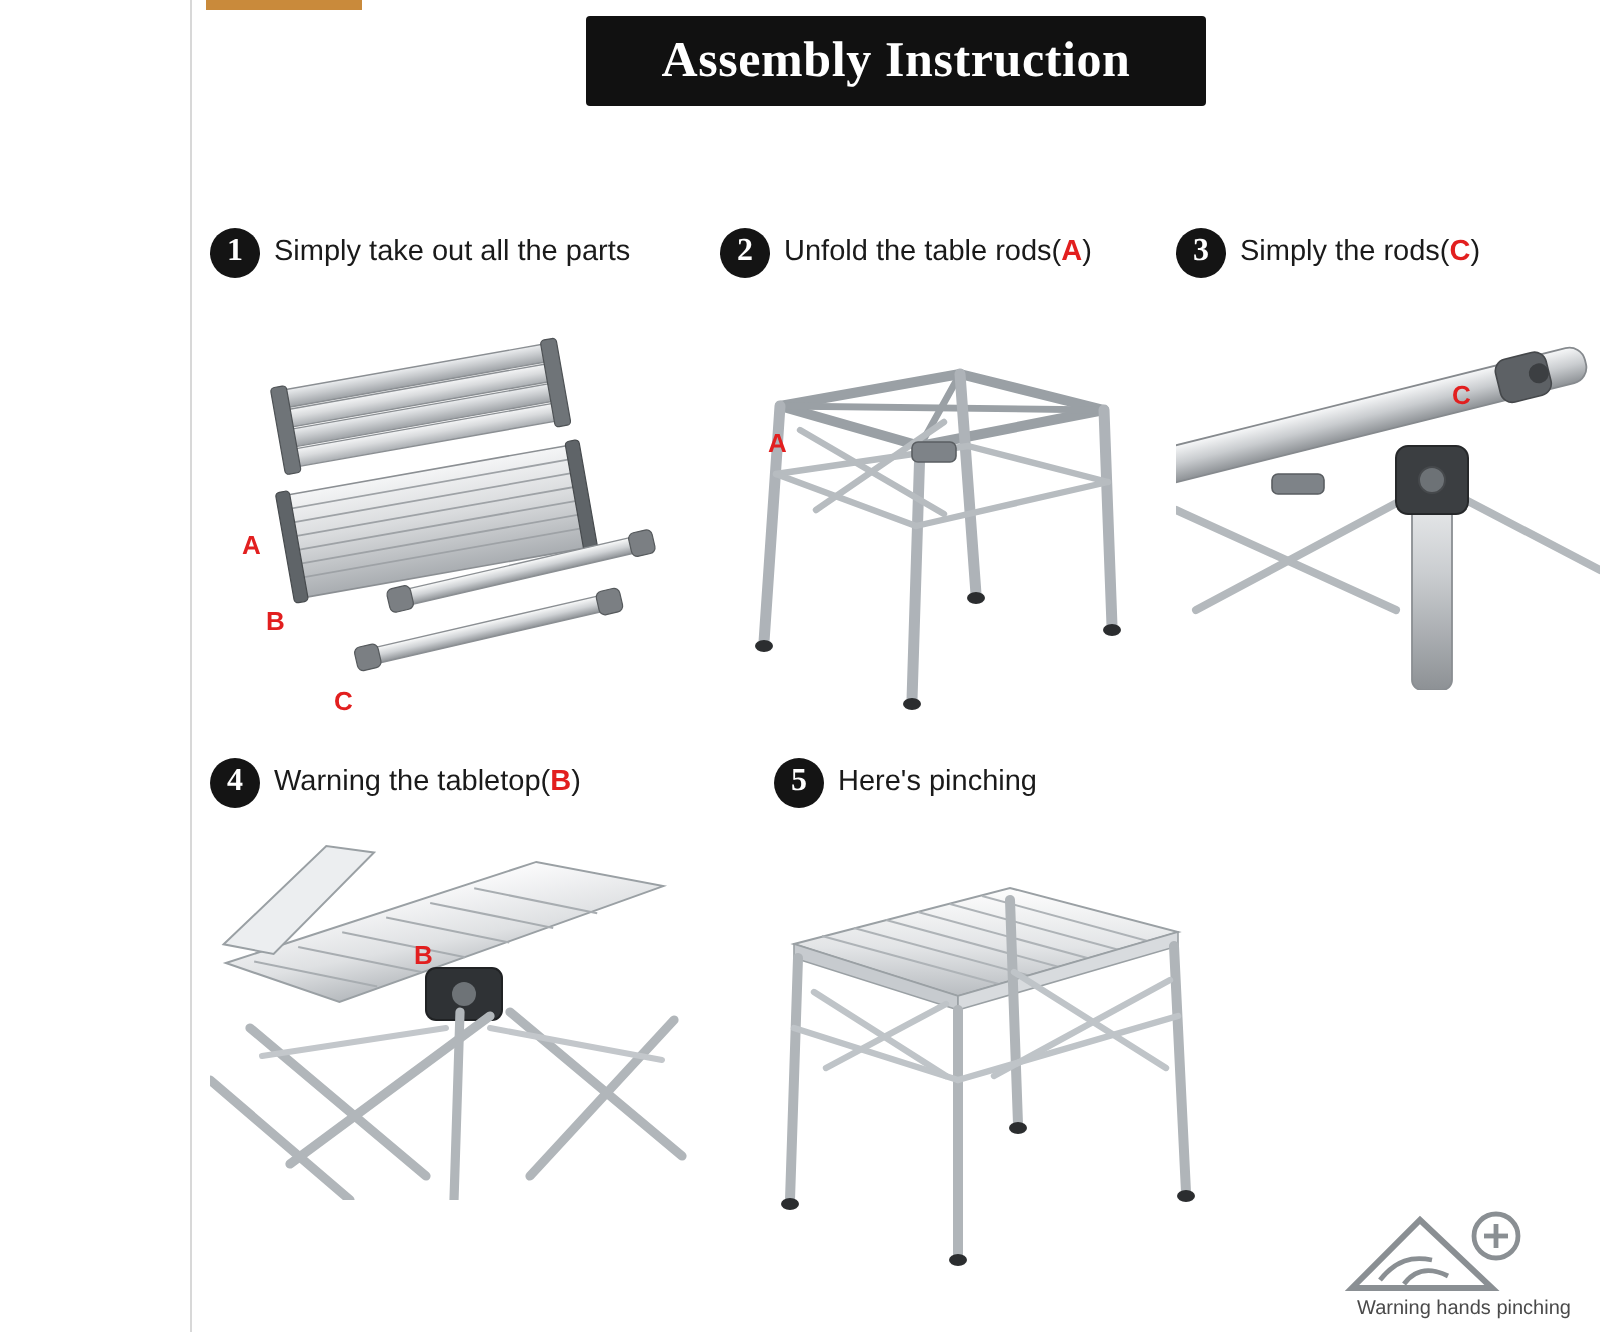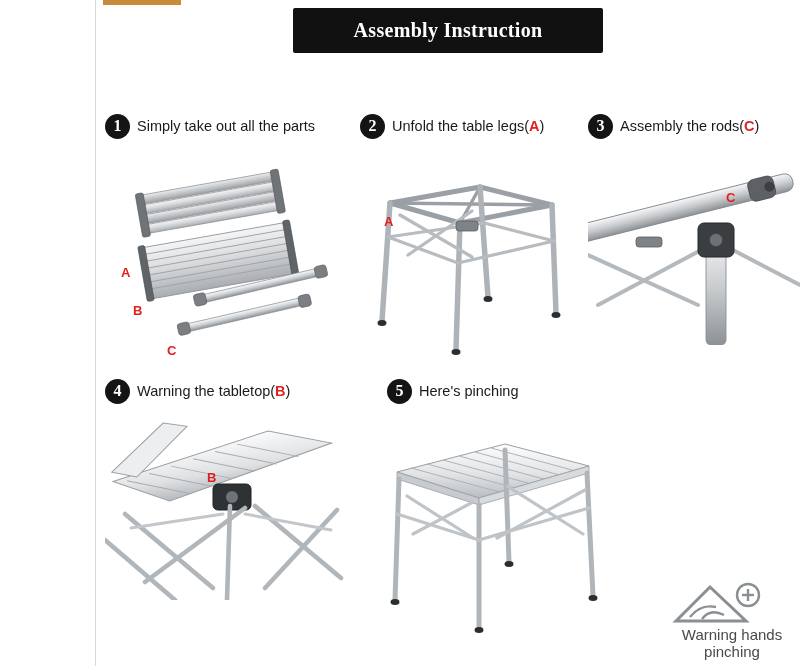--- a/index.html
+++ b/index.html
@@ -44,21 +44,21 @@
     width: 310px;
     height: 45px;
     background: #111111;
     border-radius: 2px;
     display: flex;
     align-items: center;
     justify-content: center;
   }
   .title-band .title-text {
     color: #ffffff;
-    font-size: 20px;
+    font-size: 25px;
     font-weight: bold;
     letter-spacing: .3px;
     font-family: "Liberation Serif", serif;
   }
   
   .step {
     position: absolute;
   }
   .step-head {
     display: flex;
@@ -103,21 +103,21 @@
   }
   
   .warn {
     position: absolute;
     right: 8px;
     bottom: 6px;
     width: 120px;
     text-align: center;
   }
   .warn-text {
-    font-size: 15px;
+    font-size: 10px;
     color: #4a4a4a;
     margin-top: 1px;
   }
   svg { display: block; }
 </style>
 </head>
 <body>
 
 <div class="page">
 
@@ -189,21 +189,21 @@
       </svg>
       <span class="callout" style="left:16px; top:120px;">A</span>
       <span class="callout" style="left:28px; top:158px;">B</span>
       <span class="callout" style="left:62px; top:198px;">C</span>
     </div>
   </div>
 
   <div class="step" style="left:360px; top:113px; width:225px;">
     <div class="step-head">
       <div class="step-num">2</div>
-      <div class="step-label"><span>Unfold the table legs(</span><span class="red">A</span><span>)</span></div>
+      <div class="step-label"><span>Unfold the table rods(</span><span class="red">A</span><span>)</span></div>
     </div>
     <div class="art" style="height:230px;">
       <svg width="225" height="230" viewBox="0 0 225 230">
         <g fill="none" stroke="#9aa0a5" stroke-width="5" stroke-linecap="round">
 
           <line x1="30" y1="58" x2="120" y2="42"></line>
           <line x1="120" y1="42" x2="192" y2="60"></line>
           <line x1="30" y1="58" x2="100" y2="78"></line>
           <line x1="100" y1="78" x2="192" y2="60"></line>
 
@@ -236,21 +236,21 @@
 
         <rect x="96" y="76" width="22" height="10" rx="3" fill="#7e8388" stroke="#5a5e62" stroke-width="0.8"></rect>
       </svg>
       <span class="callout" style="left:24px; top:69px;">A</span>
     </div>
   </div>
 
   <div class="step" style="left:588px; top:113px; width:212px;">
     <div class="step-head">
       <div class="step-num">3</div>
-      <div class="step-label"><span>Assembly the rods(</span><span class="red">C</span><span>)</span></div>
+      <div class="step-label"><span>Simply the rods(</span><span class="red">C</span><span>)</span></div>
     </div>
     <div class="art" style="height:200px; overflow:hidden;">
       <svg width="212" height="200" viewBox="0 0 212 200">
         <defs>
           <linearGradient id="rod3" x1="0" y1="0" x2="0" y2="1">
             <stop offset="0%" stop-color="#f7f8f9"></stop>
             <stop offset="50%" stop-color="#c9cccf"></stop>
             <stop offset="100%" stop-color="#8d9195"></stop>
           </linearGradient>
         </defs>

